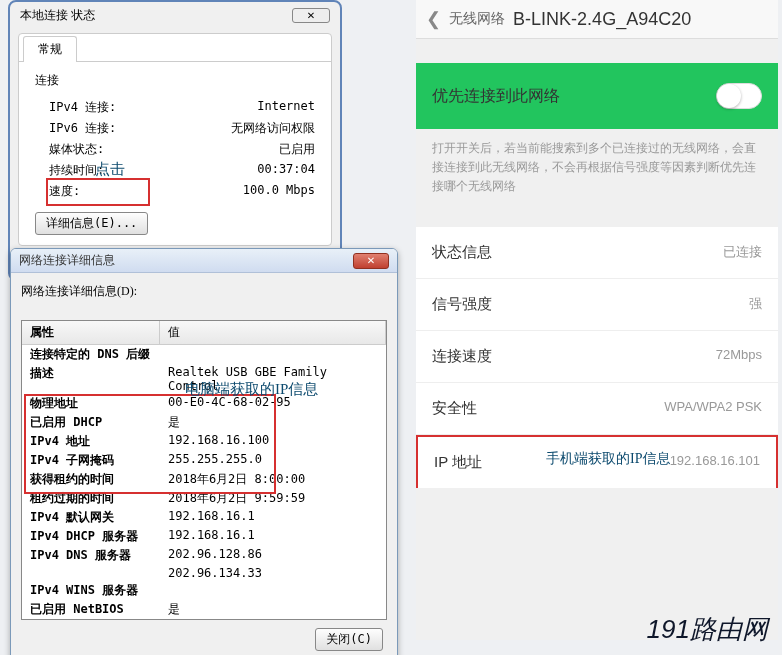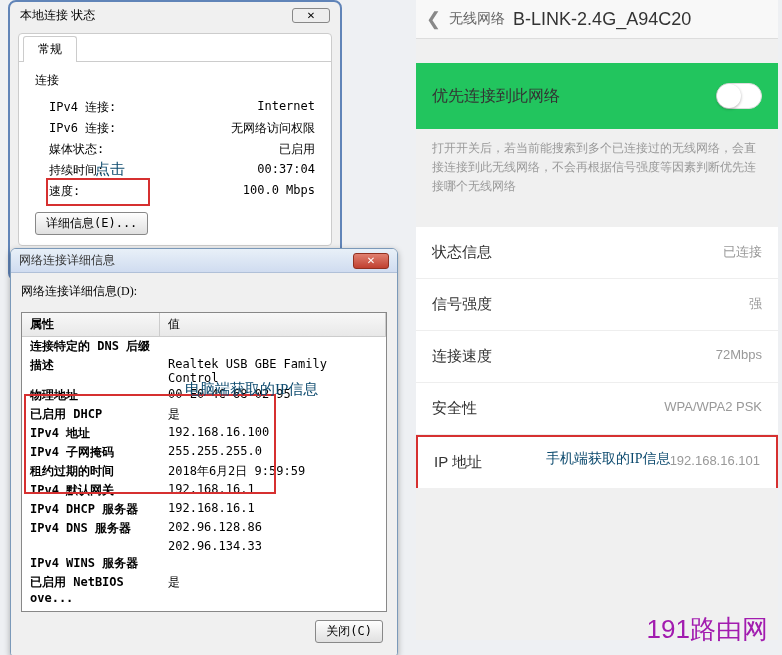--- a/index.html
+++ b/index.html
@@ -27,21 +27,21 @@
 .status-row { display: flex; justify-content: space-between; padding: 2px 0; }
 .status-row .label { padding-left: 14px; }
 
 .btn-win { display: inline-block; padding: 2px 10px; border: 1px solid #888; background: linear-gradient(#fefefe,#e0e0e0); border-radius: 3px; font-size: 12px; cursor: pointer; font-family: SimSun, monospace; }
 
 .red-box-1 { position: absolute; border: 2px solid #d63030; pointer-events: none; }
 .red-annotation { color: #0c4a6e; font-size: 15px; font-family: SimSun; position: absolute; }
 
 .details-window { position: absolute; top: 248px; left: 10px; width: 388px; }
 .details-body { background: #f0f0f0; padding: 10px; }
-.details-label { font-size: 12px; margin-bottom: 12px; font-family: SimSun; }
+.details-label { font-size: 12px; margin-bottom: 20px; font-family: SimSun; }
 .details-table { border: 1px solid #888; background: #fff; height: 300px; overflow: hidden; }
 .details-table-head { display: flex; background: linear-gradient(#f8f8f8,#e8e8e8); border-bottom: 1px solid #ccc; }
 .details-table-head .col { padding: 3px 8px; font-size: 12px; border-right: 1px solid #ccc; }
 .col-prop { width: 138px; font-weight: bold; }
 .col-val { flex: 1; }
 .details-row { display: flex; font-family: SimSun, monospace; font-size: 12px; justify-content: flex-end; }
 .details-row .col { padding: 1px 8px; }
 
 .btn-row { text-align: right; padding: 8px 4px 4px; }
 
@@ -61,21 +61,21 @@
 .toggle::after { content: ''; position: absolute; width: 24px; height: 24px; border-radius: 50%; background: #fff; box-shadow: 0 1px 3px rgba(0,0,0,0.3); top: 0; left: 0; }
 
 .mobile-list { background: #fff; margin-top: 20px; }
 .mobile-list-row { display: flex; justify-content: space-between; padding: 16px; border-bottom: 1px solid #eee; font-size: 15px; }
 .mobile-list-row .label { color: #333; }
 .mobile-list-row .value { color: #999; font-size: 13px; }
 .mobile-list-row:last-child { border-bottom: none; }
 
 .red-box-ip { border: 2px solid #d63030; }
 
-.watermark { position: absolute; right: 14px; bottom: 8px; font-size: 26px; color: #a21caf; font-weight: 300; }
+.watermark { position: absolute; right: 14px; bottom: 8px; font-size: 26px; color: #0f172a; font-weight: 300; font-style: italic; }
 </style>
 </head>
 <body>
 
 <div class="left-panel">
   <div class="status-window">
     <div class="status-title">
       <span>本地连接 状态</span>
       <span class="x">✕</span>
     </div>
@@ -149,20 +149,24 @@
             </div>
             <div class="details-row">
               <div class="col col-prop">IPv4 地址</div>
               <div class="col col-val">192.168.16.100</div>
             </div>
             <div class="details-row">
               <div class="col col-prop">IPv4 子网掩码</div>
               <div class="col col-val">255.255.255.0</div>
             </div>
             <div class="details-row">
+              <div class="col col-prop">获得租约的时间</div>
+              <div class="col col-val">2018年6月2日 8:00:00</div>
+            </div>
+            <div class="details-row">
               <div class="col col-prop">租约过期的时间</div>
               <div class="col col-val">2018年6月2日 9:59:59</div>
             </div>
             <div class="details-row">
               <div class="col col-prop">IPv4 默认网关</div>
               <div class="col col-val">192.168.16.1</div>
             </div>
             <div class="details-row">
               <div class="col col-prop">IPv4 DHCP 服务器</div>
               <div class="col col-val">192.168.16.1</div>

